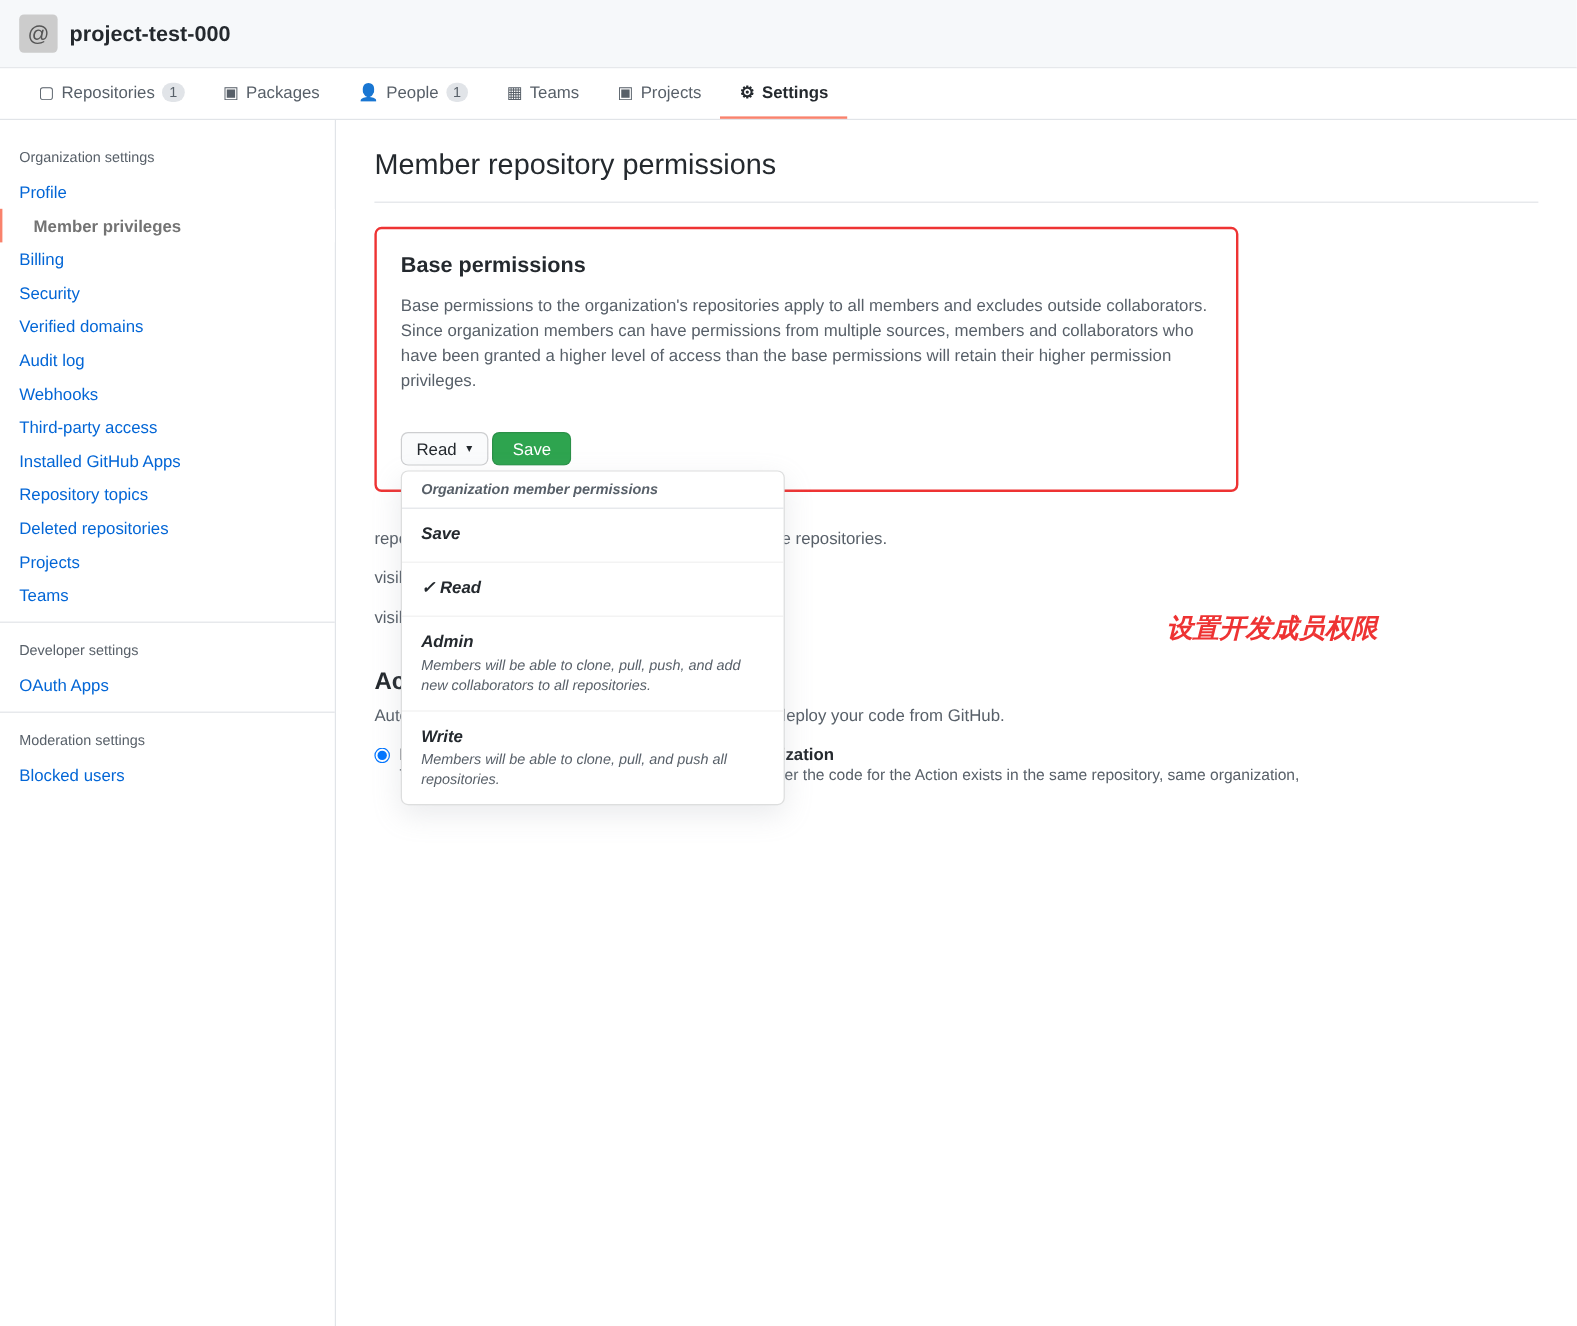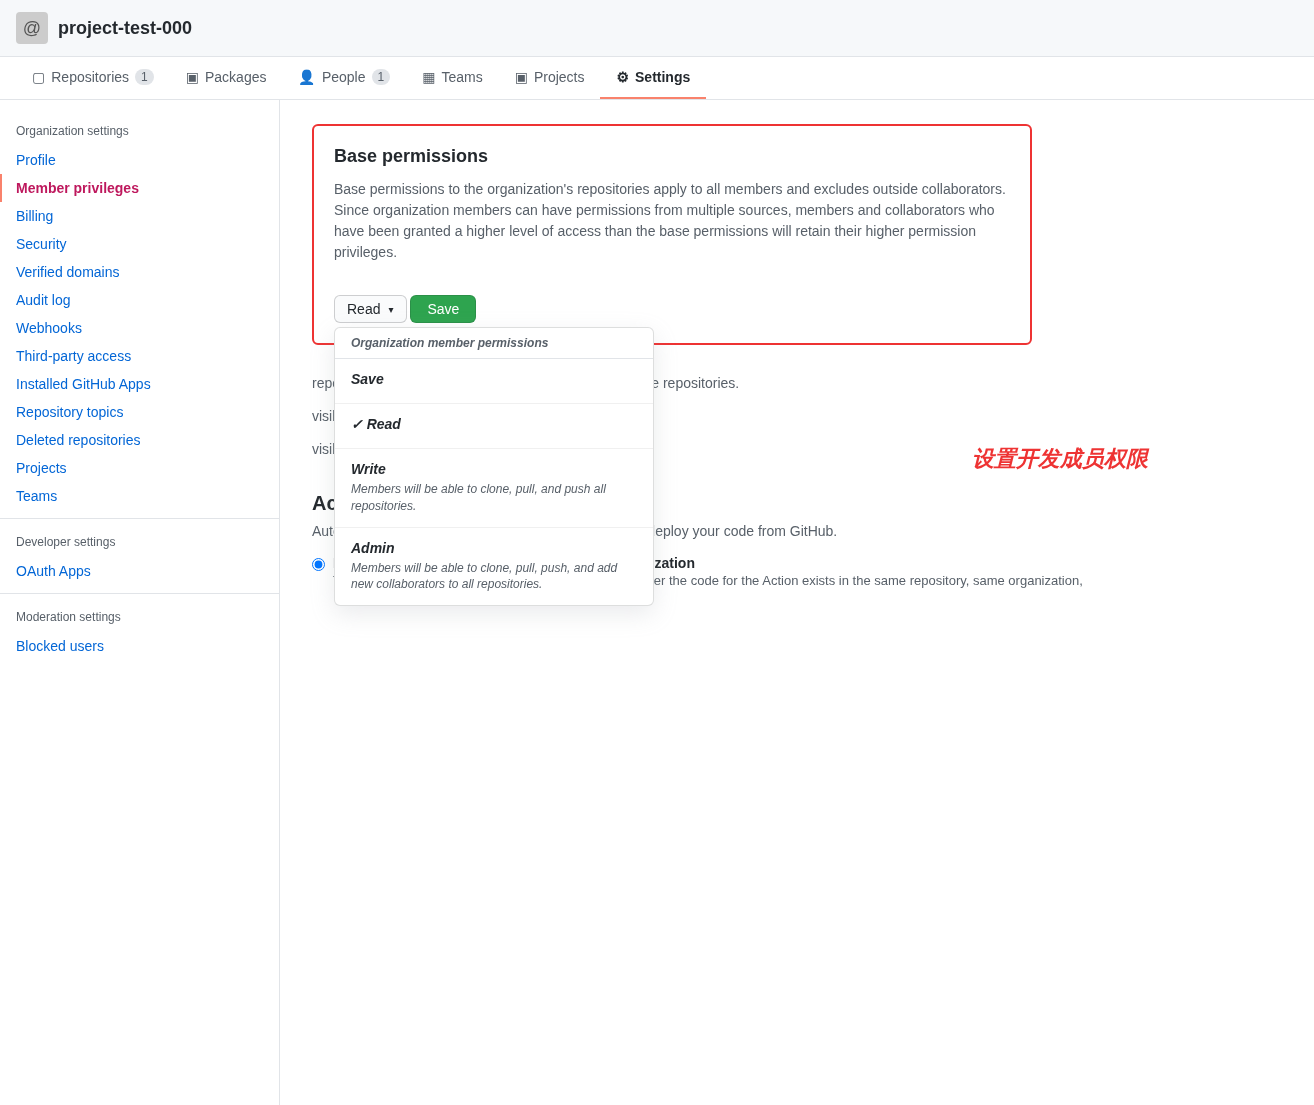--- a/index.html
+++ b/index.html
@@ -16,21 +16,21 @@
     .nav-tab.active { color: #24292e; font-weight: 600; border-bottom: 2px solid #f9826c; }
     .nav-tab .badge { background: #e1e4e8; border-radius: 20px; padding: 1px 6px; font-size: 12px; }
 
     
     .layout { display: flex; min-height: calc(100vh - 100px); }
 
     
     .sidebar { width: 280px; min-width: 280px; padding: 16px 0; border-right: 1px solid #e1e4e8; background: #fff; }
     .sidebar-section-title { font-size: 12px; font-weight: 400; color: #586069; padding: 8px 16px; text-transform: none; letter-spacing: 0; }
     .sidebar-item { display: block; padding: 6px 16px; font-size: 14px; color: #0366d6; text-decoration: none; cursor: pointer; }
-    .sidebar-item.active { font-weight: 700; color: #be185d; border-left: 2px solid #f9826c; background: #fff; padding-left: 14px; }
+    .sidebar-item.active { font-weight: 700; color: #737373; border-left: 2px solid #f9826c; background: #fff; padding-left: 26px; }
     .sidebar-divider { height: 1px; background: #e1e4e8; margin: 8px 0; }
 
     
     .main-content { flex: 1; padding: 24px 32px; }
     .page-title { font-size: 24px; font-weight: 400; margin-bottom: 20px; padding-bottom: 16px; border-bottom: 1px solid #e1e4e8; }
 
     
     .permissions-box { border: 2px solid #e33; border-radius: 6px; padding: 20px; max-width: 720px; margin-bottom: 20px; position: relative; }
     .section-title { font-size: 18px; font-weight: 600; margin-bottom: 12px; }
     .section-desc { font-size: 14px; color: #586069; margin-bottom: 16px; line-height: 1.5; }
@@ -125,20 +125,21 @@
     <div class="sidebar-divider"></div>
     <div class="sidebar-section-title">Developer settings</div>
     <a class="sidebar-item">OAuth Apps</a>
 
     <div class="sidebar-divider"></div>
     <div class="sidebar-section-title">Moderation settings</div>
     <a class="sidebar-item">Blocked users</a>
   </div>
 
   <div class="main-content">
+    <h1 class="page-title">Member repository permissions</h1>
 
     
     <div style="position:relative; display:inline-block; width:100%;">
       
       <div class="permissions-box">
         <h2 class="section-title">Base permissions</h2>
         <p class="section-desc">Base permissions to the organization's repositories apply to all members and excludes outside collaborators. Since organization members can have permissions from multiple sources, members and collaborators who have been granted a higher level of access than the base permissions will retain their higher permission privileges.</p>
 
         
         <div class="dropdown-container">
@@ -153,27 +154,27 @@
 
             <div class="dropdown-item">
               <div class="dropdown-item-title">Save</div>
             </div>
 
             <div class="dropdown-item selected">
               <div class="dropdown-item-title">Read</div>
             </div>
 
             <div class="dropdown-item">
+              <div class="dropdown-item-title">Admin</div>
+              <div class="dropdown-item-desc">Members will be able to clone, pull, push, and add new collaborators to all repositories.</div>
+            </div>
+
+            <div class="dropdown-item">
               <div class="dropdown-item-title">Write</div>
               <div class="dropdown-item-desc">Members will be able to clone, pull, and push all repositories.</div>
-            </div>
-
-            <div class="dropdown-item">
-              <div class="dropdown-item-title">Admin</div>
-              <div class="dropdown-item-desc">Members will be able to clone, pull, push, and add new collaborators to all repositories.</div>
             </div>
           </div>
         </div>
 
         <button class="save-btn">Save</button>
       </div>
 
       
       <div style="position:absolute; top: 320px; left: 660px; font-size: 22px; color: #e33; font-weight: 600; white-space: nowrap; font-style: italic;">设置开发成员权限</div>
     </div>

